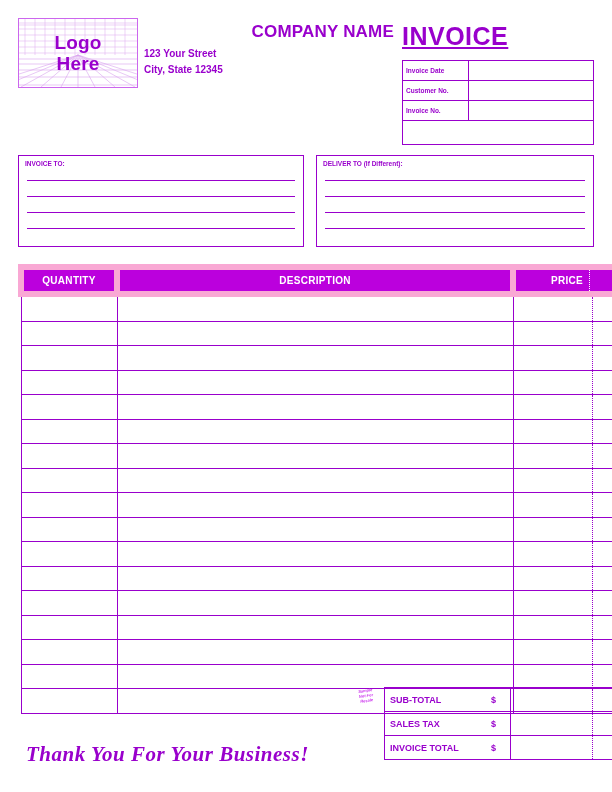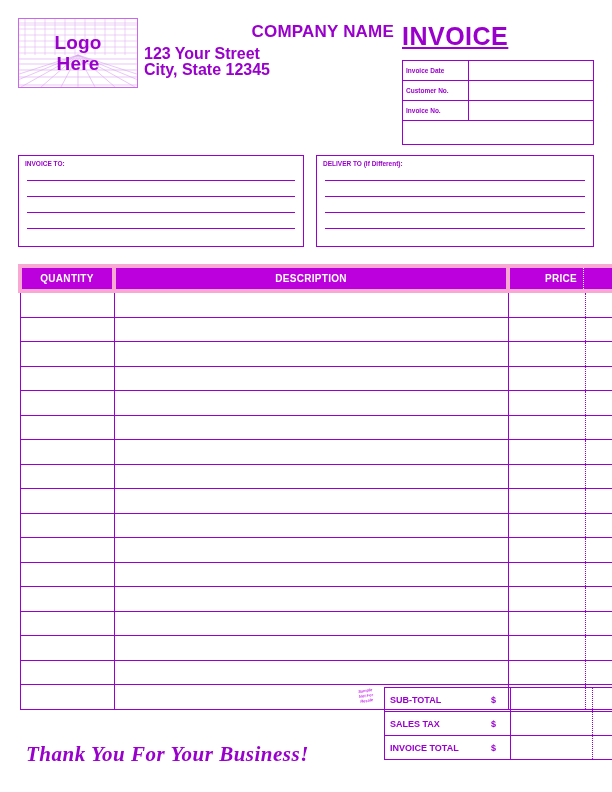--- a/index.html
+++ b/index.html
@@ -59,21 +59,21 @@
   }
   .company-name {
     font-size: 17px;
     font-weight: bold;
     color: #9900cc;
     letter-spacing: 0.2px;
     margin: 0 0 4px 0;
     text-align: right;
   }
   .company-line {
-    font-size: 16px;
+    font-size: 10px;
     font-weight: bold;
     color: #9900cc;
     line-height: 16px;
   }
 
   .invoice-title {
     position: absolute;
     left: 402px;
     top: 22px;
     font-size: 25px;
@@ -135,21 +135,21 @@
     position: absolute;
     left: 18px;
     top: 264px;
     width: 576px;
     border-collapse: collapse;
     table-layout: fixed;
   }
   .items th {
     background: #bb00dd;
     color: #ffffff;
-    border: 4px solid #f9a8d4;
+    border: 6px solid #f9a8d4;
     font-size: 10px;
     font-weight: bold;
     height: 19px;
     letter-spacing: 0.3px;
   }
   .items td {
     border: 1px solid #9900cc;
     height: 23.5px;
     padding: 0;
   }

